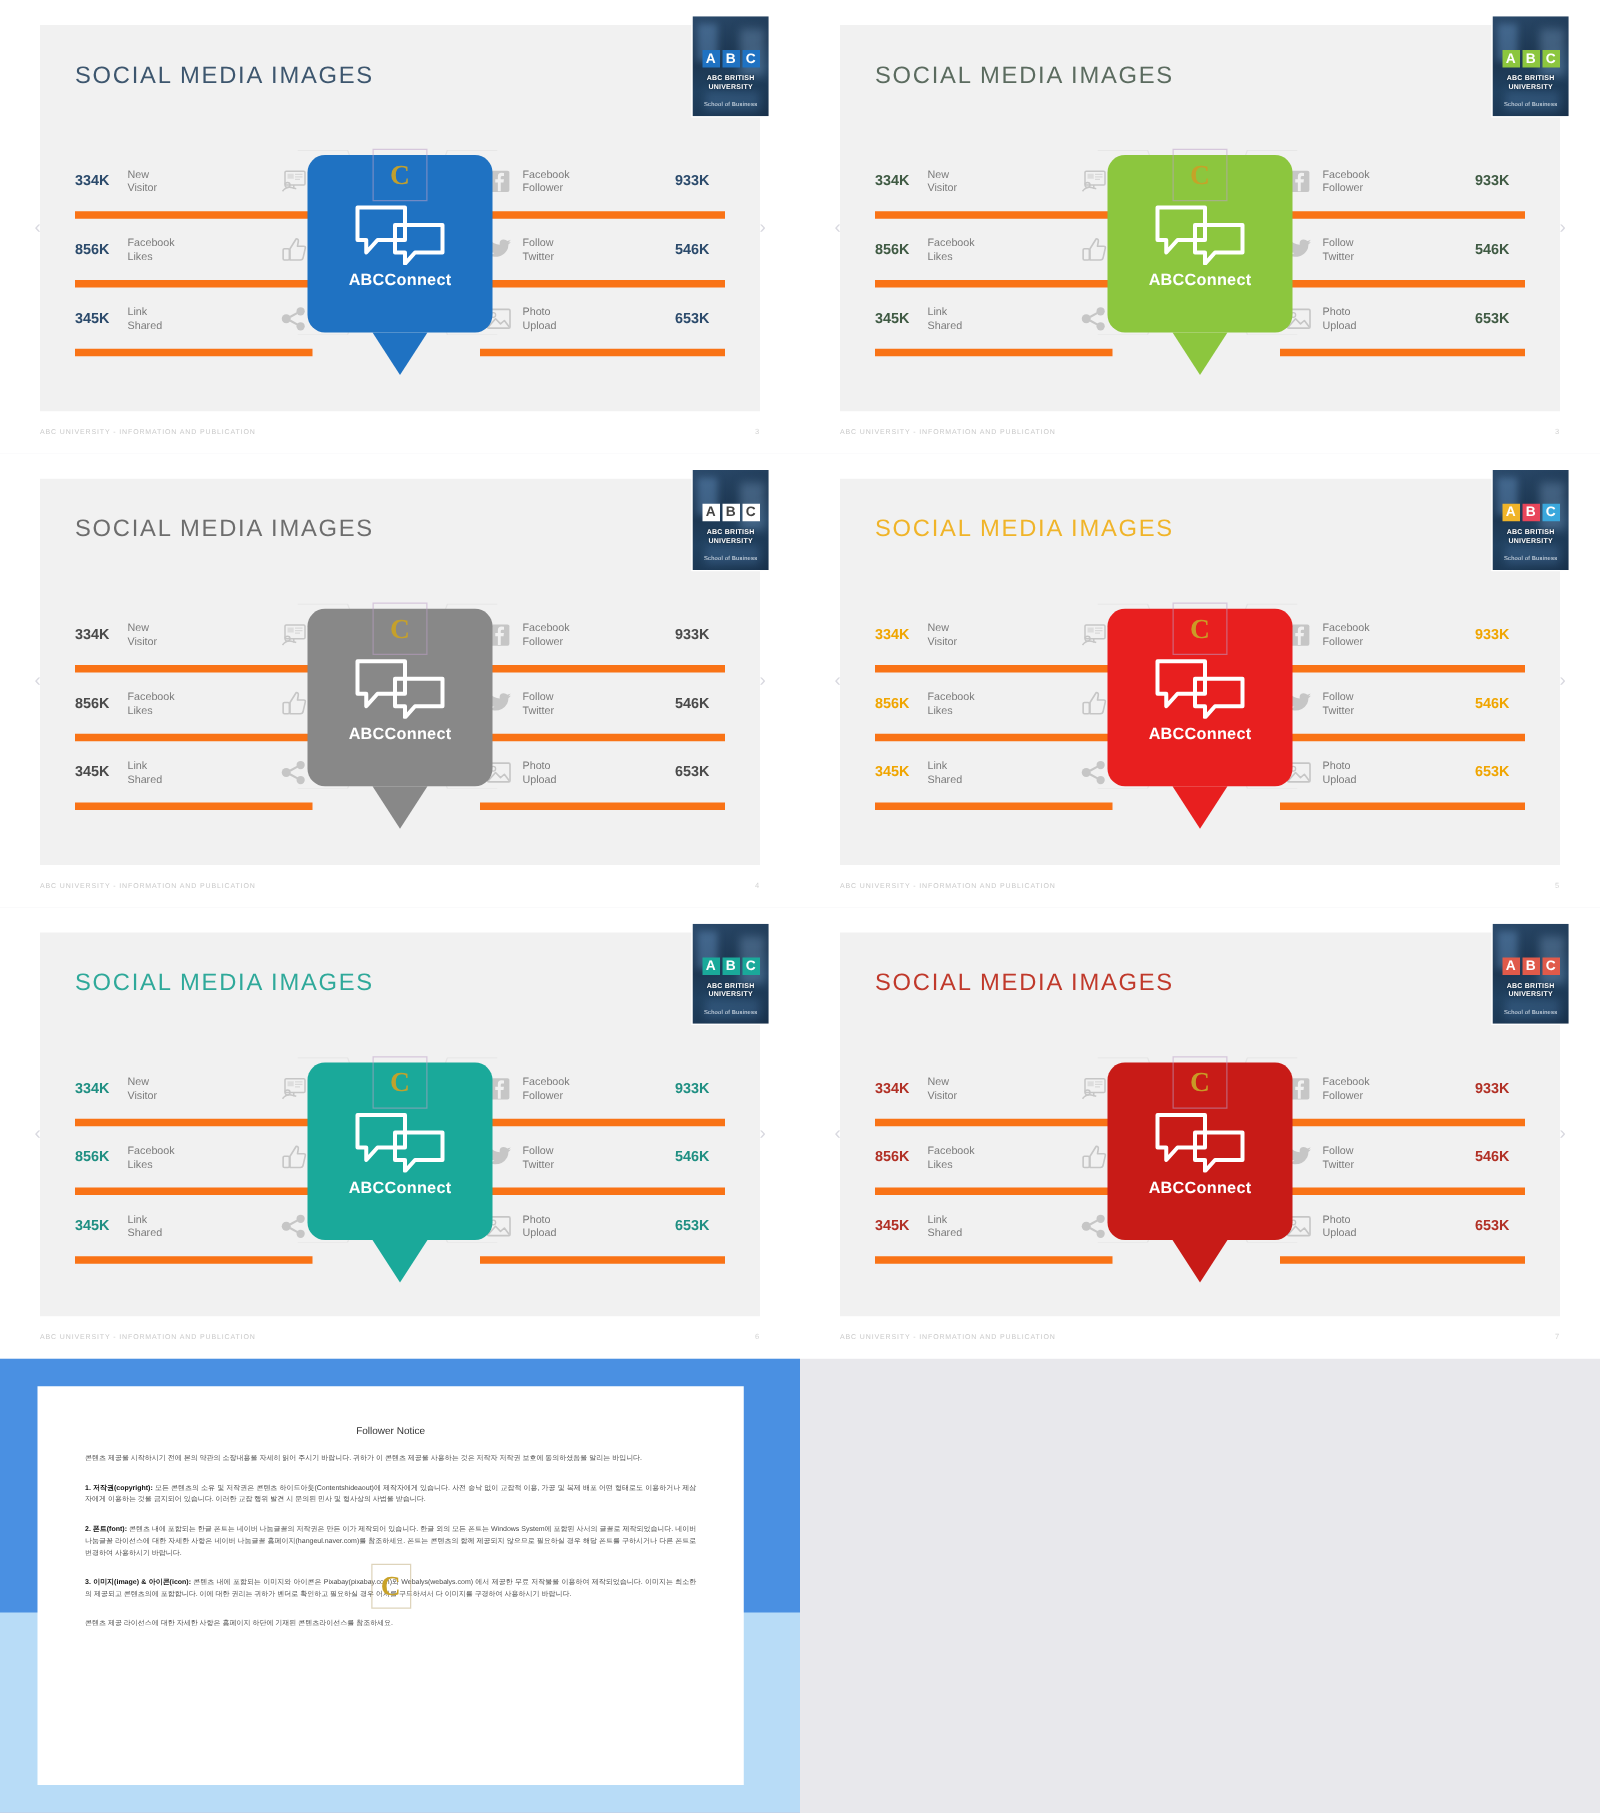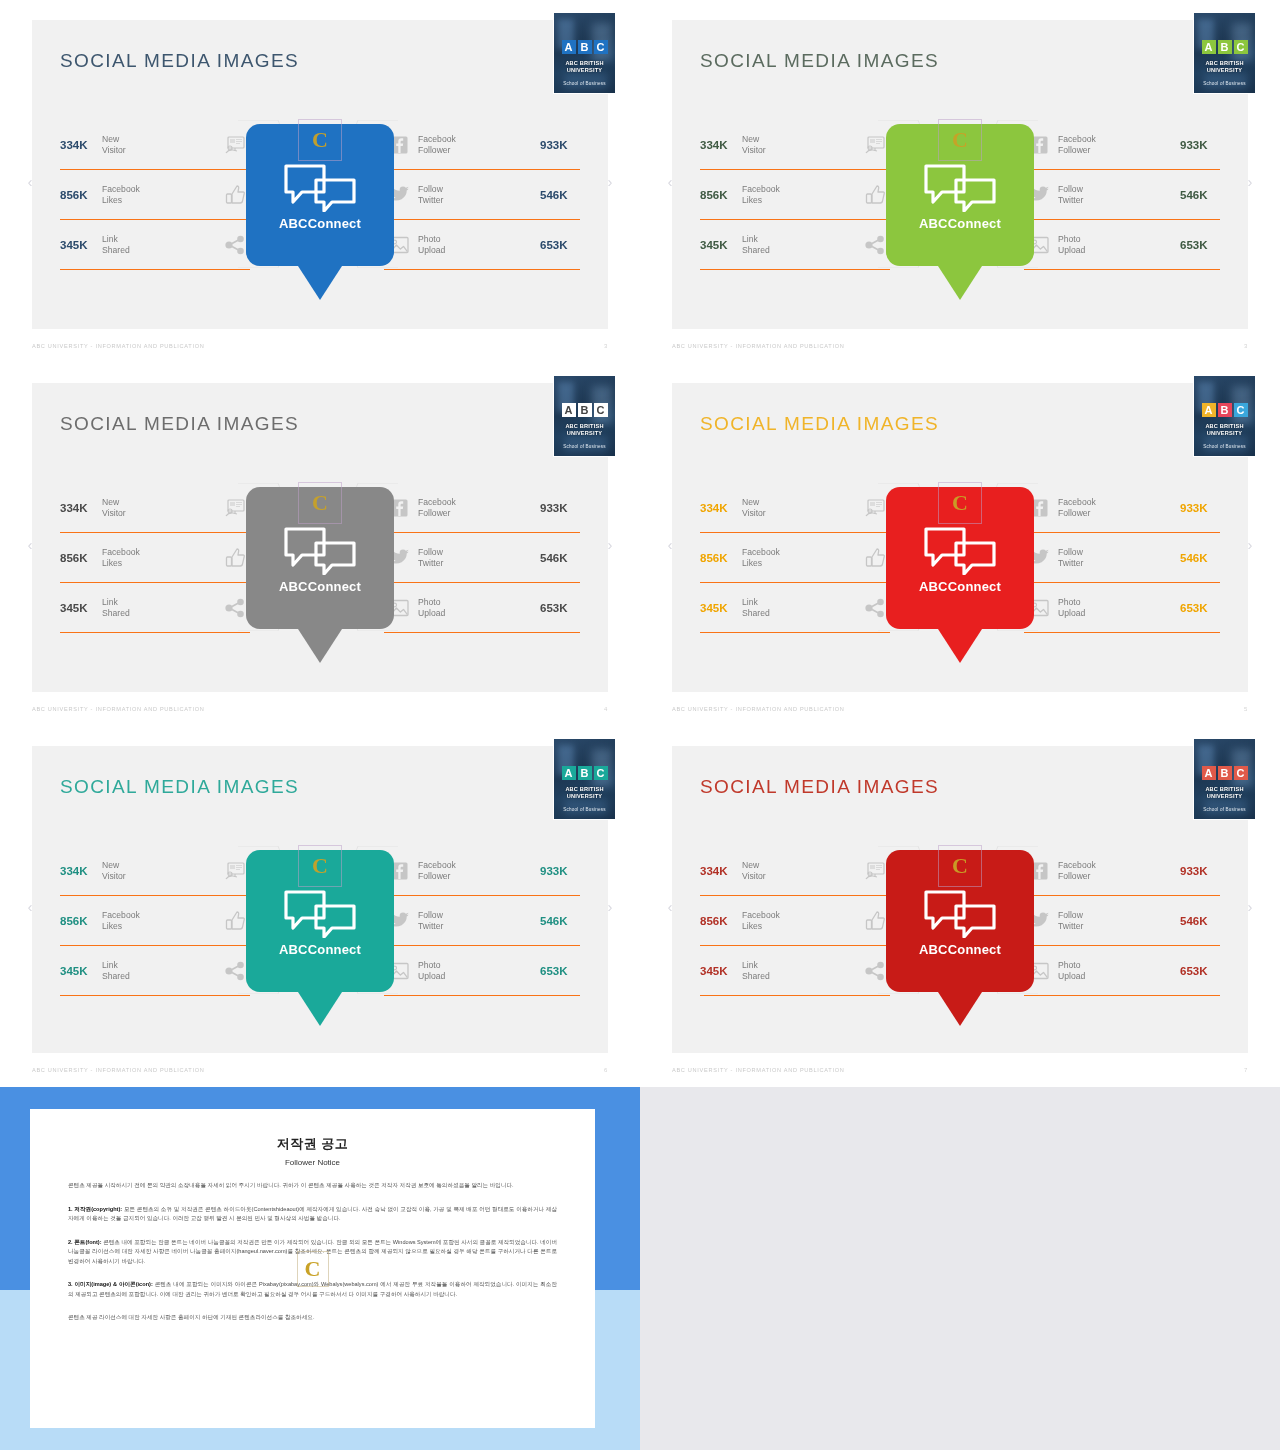--- a/index.html
+++ b/index.html
@@ -92,21 +92,21 @@
   
   .side{
     position:absolute;top:100px;width:190px;
   }
   .side.left{left:28px;}
   .side.right{right:28px;width:196px;}
   .row{
     position:relative;
     height:49px;
     display:flex;align-items:center;
-    border-bottom:1px solid #f97316;
+    border-bottom:6px solid #f97316;
   }
   .side.left .row:first-child{border-top:none;}
   .row .val{
     font-size:11.5px;font-weight:700;
     width:42px;flex:none;
   }
   .row .lbl{
     font-size:8.6px;line-height:11px;color:#7c7c7c;
     flex:1;
   }
@@ -1131,21 +1131,20 @@
 
       <div class="footer">
         <span>ABC UNIVERSITY - INFORMATION AND PUBLICATION</span>
         <span class="pg">7</span>
       </div>
     </div>
   </div>
 <div class="cslide">
       <div class="lower"></div>
       <div class="paper">
-        <h1>저작권 공고</h1>
         <h2>Follower Notice</h2>
         <p>콘텐츠 제공을 시작하시기 전에 본의 약관의 소장내용을 자세히 읽어 주시기 바랍니다. 귀하가 이 콘텐츠 제공을 사용하는 것은 저작자 저작권 보호에 동의하셨음을 알리는 바입니다.</p>
         <p><b>1. 저작권(copyright):</b> <span>모든 콘텐츠의 소유 및 저작권은 콘텐츠 하이드아웃(Contentshideaout)에 제작자에게 있습니다. 사전 승낙 없이 교잡적 이용, 가공 및 복제 배포 어떤 형태로도 이용하거나 제삼자에게 이용하는 것을 금지되어 있습니다. 이러한 교잡 행위 발견 시 문의된 민사 및 형사상의 사법을 받습니다.</span></p>
         <p><b>2. 폰트(font):</b> <span>콘텐츠 내에 포함되는 한글 폰트는 네이버 나눔글꼴의 저작권은 만든 이가 제작되어 있습니다. 한글 외의 모든 폰트는 Windows System에 포함된 사서의 글꼴로 제작되었습니다. 네이버 나눔글꼴 라이선스에 대한 자세한 사항은 네이버 나눔글꼴 홈페이지(hangeul.naver.com)를 참조하세요. 폰트는 콘텐츠의 함께 제공되지 않으므로 필요하실 경우 해당 폰트를 구하시거나 다른 폰트로 변경하여 사용하시기 바랍니다.</span></p>
         <p><b>3. 이미지(image) &amp; 아이콘(icon):</b> <span>콘텐츠 내에 포함되는 이미지와 아이콘은 Pixabay(pixabay.com)와 Webalys(webalys.com) 에서 제공한 무료 저작물을 이용하여 제작되었습니다. 이미지는 최소한의 제공되고 콘텐츠의에 포함합니다. 이에 대한 권리는 귀하가 벤더로 확인하고 필요하실 경우 어시를 구드하셔서 다 이미지를 구경하여 사용하시기 바랍니다.</span></p>
         <p>콘텐츠 제공 라이선스에 대한 자세한 사항은 홈페이지 하단에 기재된 콘텐츠라이선스를 참조하세요.</p>
         <div class="cwatermark">C</div>
       </div>
     </div>
     <div class="blankcell"></div>

